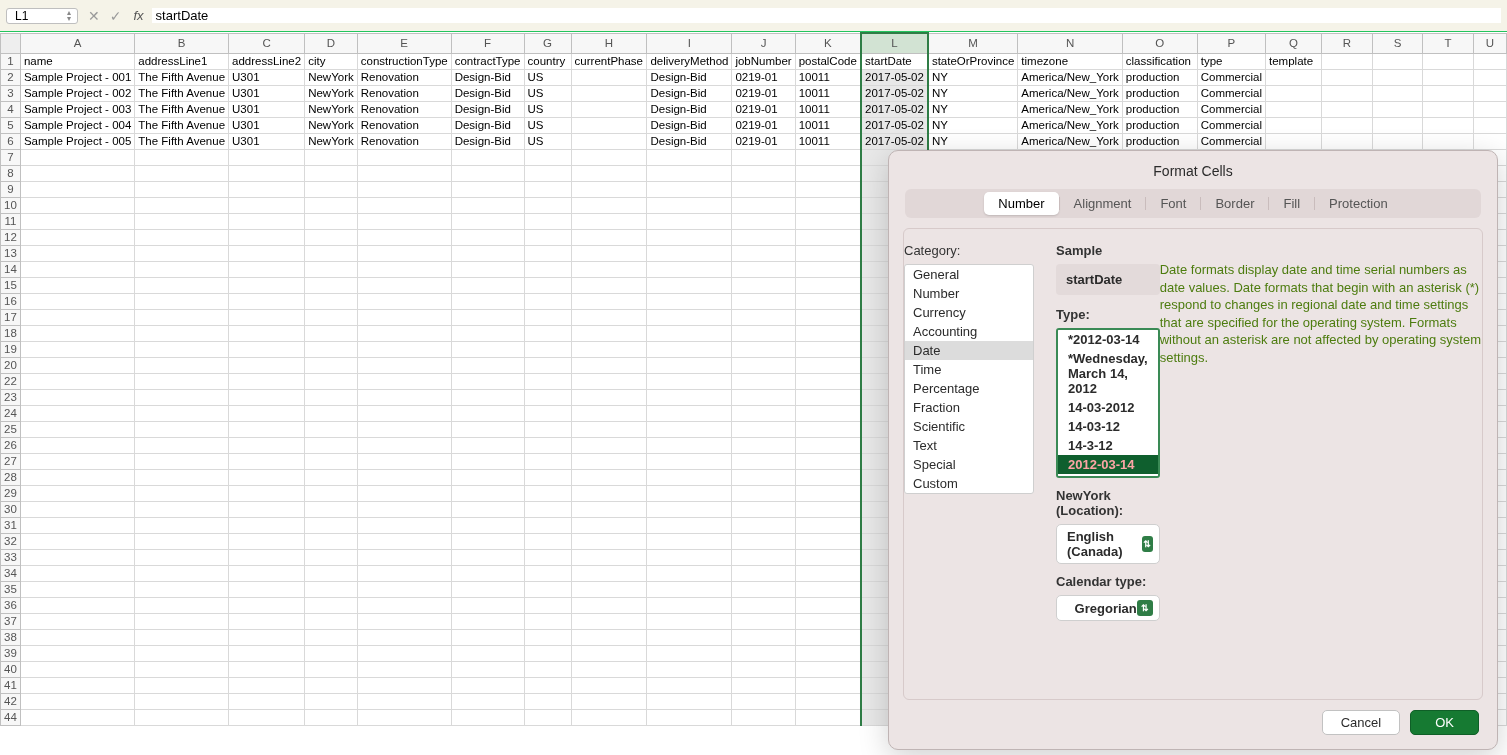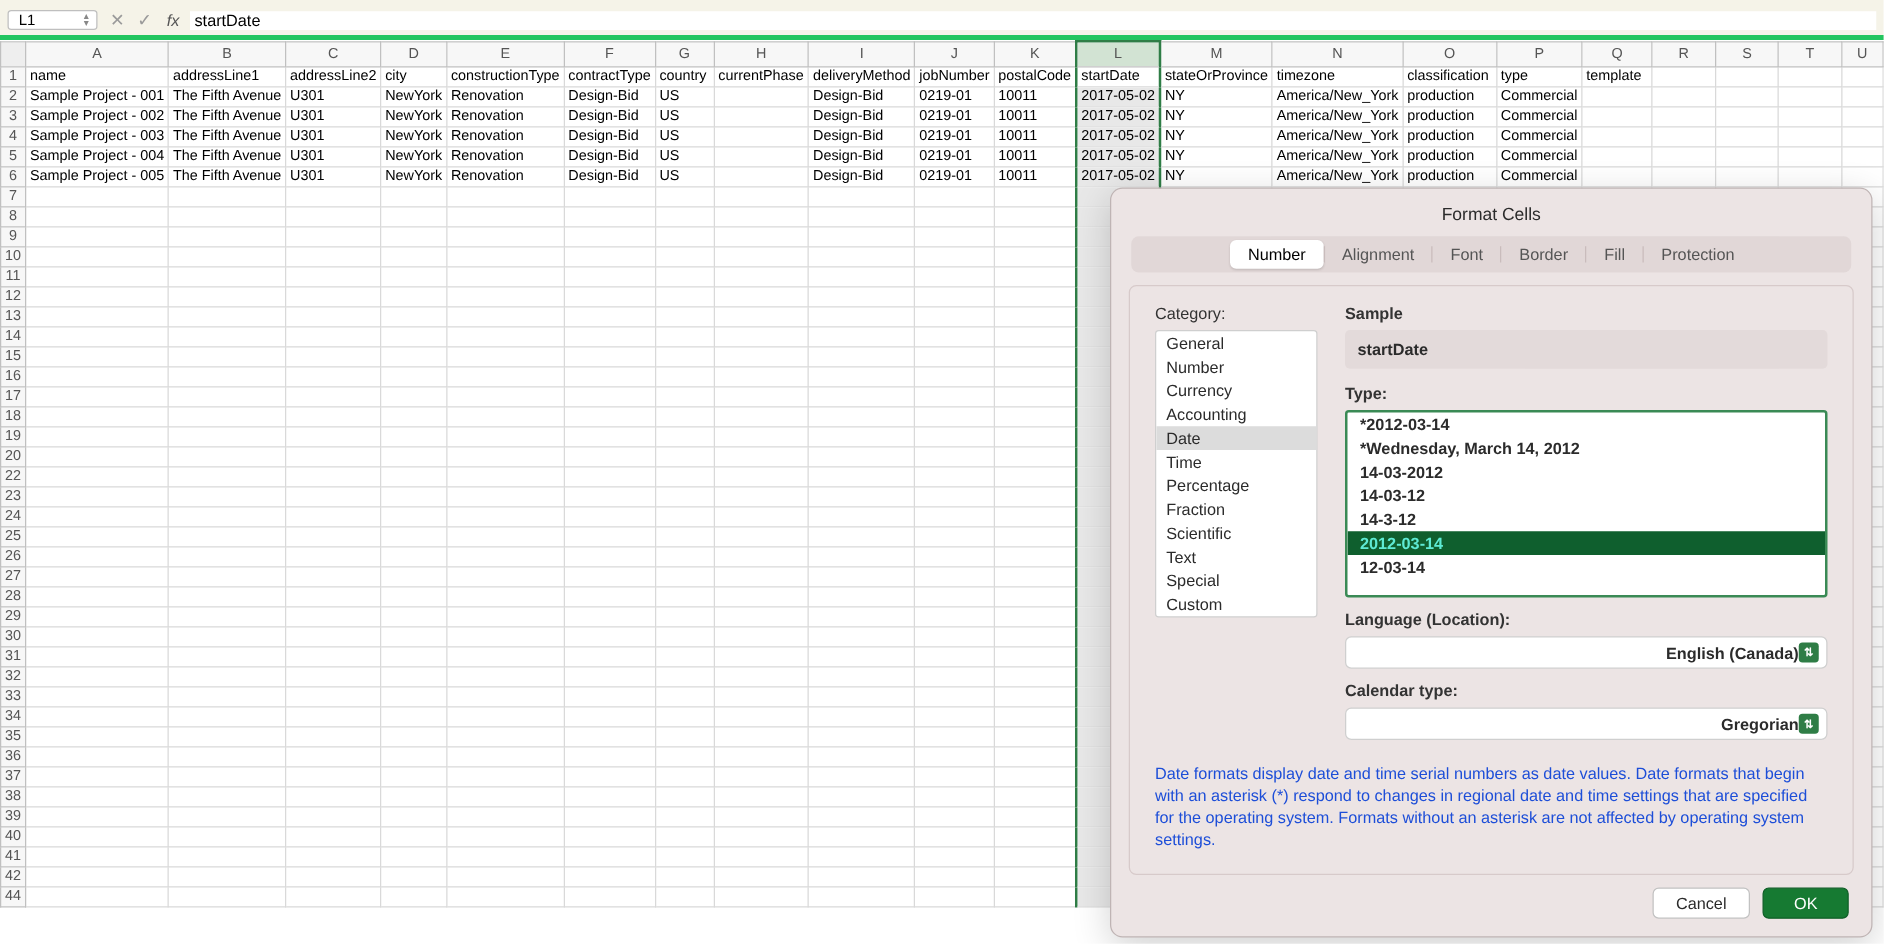--- a/index.html
+++ b/index.html
@@ -11,23 +11,23 @@
     width: 1507px;
     height: 755px;
     position: relative;
     color: #000;
   }
 
   
   .formula-bar {
     height: 32px;
     background: #f5f3e8;
-    border-bottom: 4px solid #22c55e;
+    border-bottom: 1px solid #22c55e;
     display: flex;
-    align-items: flex-end;
+    align-items: center;
     padding: 4px 6px;
   }
   .namebox {
     width: 72px;
     background: #fff;
     border: 1px solid #bfbfbf;
     border-radius: 3px;
     display: flex;
     align-items: center;
     padding: 0 6px 0 8px;
@@ -145,23 +145,23 @@
     color: #000;
     box-shadow: 0 1px 2px rgba(0,0,0,.15);
   }
   .tab-sep { width:1px; background:#c9bcbc; margin:5px 0; }
 
   .panel {
     flex: 1;
     border: 1px solid #d7caca;
     border-radius: 6px;
     margin: 0 14px 10px;
-    padding: 14px 20px 12px;
+    padding: 14px 0 12px;
     display: flex;
-    flex-direction: column;
+    flex-direction: row;
     background:#ece4e4;
   }
   .cols { display: flex; gap: 22px; }
   .cat-col { width: 130px; }
   .cat-col .lbl, .right-col .lbl { margin-bottom: 6px; color:#333; }
   .cat-list {
     background: #fff;
     border: 1px solid #cfcfcf;
     border-radius: 3px;
     height: 230px;
@@ -182,21 +182,21 @@
   .type-list {
     border: 2px solid #3a8a55;
     border-radius: 3px;
     background: #fff;
     height: 150px;
     overflow-y: auto;
     position: relative;
     font-size: 13px;
   }
   .type-list .titem { padding: 2px 10px; }
-  .type-list .titem.sel { background: #0f5f2e; color: #5eead4; }
+  .type-list .titem.sel { background: #0f5f2e; color: #fca5a5; }
 
   .field-row { margin-top: 10px; }
   .select {
     display: flex;
     align-items: center;
     justify-content: flex-end;
     background: #fff;
     border: 1px solid #cfcfcf;
     border-radius: 5px;
     padding: 4px 6px 4px 10px;
@@ -206,21 +206,21 @@
     width: 16px; height: 16px;
     background: #2f7d46;
     border-radius: 3px;
     display: flex; align-items: center; justify-content: center;
     color: #fff; font-size: 9px;
   }
 
   .helptext {
     margin-top: 18px;
     font-size: 13px;
-    color: #1d4ed8;
+    color: #4d7c0f;
     line-height: 1.35;
   }
 
   .dlg-buttons {
     display: flex;
     justify-content: flex-end;
     gap: 10px;
     padding: 0 18px 14px;
   }
   .btn {
@@ -1371,21 +1371,21 @@
             <div class="titem">*2012-03-14</div>
             <div class="titem">*Wednesday, March 14, 2012</div>
             <div class="titem">14-03-2012</div>
             <div class="titem">14-03-12</div>
             <div class="titem">14-3-12</div>
             <div class="titem sel">2012-03-14</div>
             <div class="titem">12-03-14</div>
           </div>
 
         <div class="field-row">
-          <div class="lbl">Language (Location):</div>
+          <div class="lbl">NewYork (Location):</div>
           <div class="select">
             <span>English (Canada)</span>
             <span class="caret">⇅</span>
           </div>
         </div>
 
         <div class="field-row">
           <div class="lbl">Calendar type:</div>
           <div class="select">
             <span>Gregorian</span>

